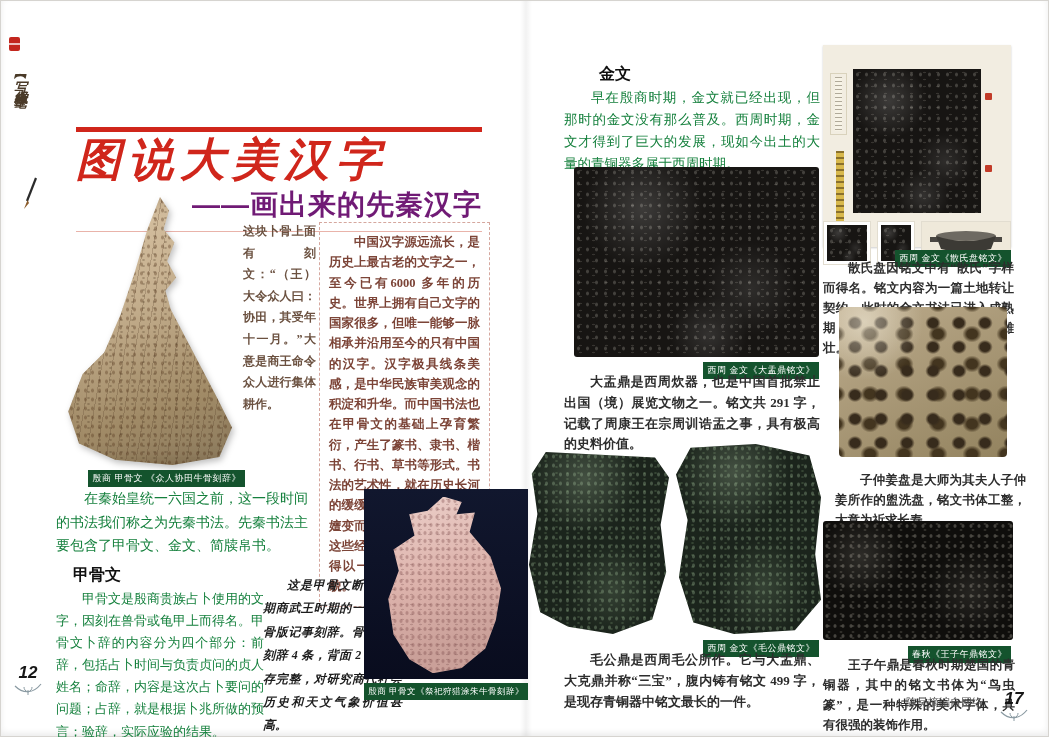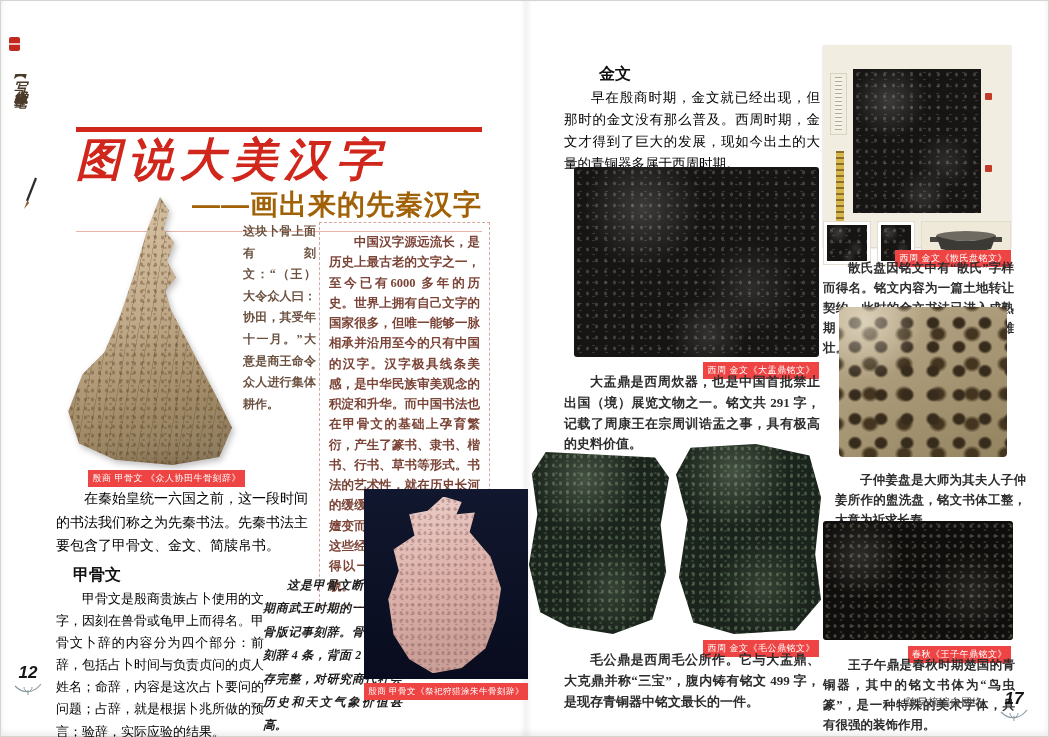--- a/index.html
+++ b/index.html
@@ -17,25 +17,25 @@
   .seal{position:absolute;left:8px;top:36px;width:11px;height:14px;background:#c3271e;border-radius:2px;
     background-image:linear-gradient(0deg,transparent 45%,rgba(255,255,255,.7) 45%,rgba(255,255,255,.7) 55%,transparent 55%);}
   .side-label{position:absolute;left:10px;top:68px;height:120px;writing-mode:vertical-rl;
     font-size:13px;font-weight:700;color:#4a3a28;letter-spacing:2px;font-style:italic;}
   .brush{position:absolute;left:20px;top:176px;}
   
   .title-block{position:absolute;left:75px;top:79px;width:406px;margin-top:47px;}
   .red-bar{height:5px;background:#d0261b;}
   .main-title{margin-top:4px;font-size:45px;line-height:1.1;font-weight:700;color:#d0261b;
     letter-spacing:7px;font-family:var(--serif);font-style:italic;}
-  .sub-title{margin-top:0;text-align:right;font-size:28px;font-weight:700;color:#a16207;
+  .sub-title{margin-top:0;text-align:right;font-size:28px;font-weight:700;color:#701a75;
     font-family:var(--sans);letter-spacing:1px;}
   .pink-line{margin-top:7px;height:1px;background:#e9b3aa;}
   
-  .cap{display:inline-block;background:#ef4444;color:#fff;font-family:var(--sans);
+  .cap{display:inline-block;background:#14532d;color:#fff;font-family:var(--sans);
     font-size:9px;line-height:13px;padding:2px 4px;letter-spacing:.5px;white-space:nowrap;}
   .cap-row{position:absolute;}
   .right-cap{text-align:right;}
   .center-cap{text-align:right;}
   .bone1{position:absolute;left:60px;top:196px;width:180px;height:268px;filter:drop-shadow(2px 3px 3px rgba(0,0,0,.25));}
   .bone1-shape{width:100%;height:100%;
     clip-path:polygon(55% 0%,60% 5%,57% 12%,63% 17%,59% 24%,64% 30%,58% 35%,61% 42%,86% 74%,95% 86%,88% 97%,62% 100%,30% 98%,10% 92%,4% 80%,12% 66%,24% 58%,33% 44%,41% 28%,48% 12%);
     background:linear-gradient(160deg,#dcc7a8 0%,#c4ae8d 40%,#a08a66 75%,#8a7a5e 100%);
     background-blend-mode:multiply;
     box-shadow:inset 0 0 18px rgba(90,60,30,.5);}
@@ -54,21 +54,21 @@
   .bone2-shape::after{content:"";position:absolute;inset:0;clip-path:inherit;
     background-image:radial-gradient(rgba(120,70,70,.35) 1px,transparent 2px),
       radial-gradient(rgba(100,60,60,.25) 1px,transparent 2px);
     background-size:6px 8px,9px 5px;}
   
   .side-note{position:absolute;left:242px;top:220px;width:73px;font-size:12px;line-height:1.8;
     color:#6b5140;text-align:justify;font-weight:600;}
   .intro-box{position:absolute;left:318px;top:221px;width:171px;padding:9px 9px;
     border:1px dashed #d5a79e;font-size:12.5px;font-weight:600;color:#7c4437;
     line-height:1.62;text-align:justify;text-indent:2em;}
-  .p-std{position:absolute;font-family:Liberation Serif, serif;color:#000000;text-align:justify;text-indent:2em;}
+  .p-std{position:absolute;font-family:Liberation Serif, serif;color:#15803d;text-align:justify;text-indent:2em;}
   .p-presqin{left:55px;top:486px;width:252px;font-size:14px;line-height:1.68;}
   .h-section{position:absolute;font-size:16px;font-weight:700;color:#101010;font-family:var(--serif);}
   .h-jiagu{left:72px;top:564px;}
   .p-jiagu{left:55px;top:587px;width:208px;font-size:13px;line-height:1.7;}
   .bone2-note{position:absolute;left:262px;top:573px;width:139px;font-size:12px;font-style:italic;
     color:#1d1d1d;line-height:1.95;text-align:justify;text-indent:2em;font-weight:600;}
   .h-jinwen{left:598px;top:63px;}
   .p-jinwen{left:563px;top:86px;width:256px;font-size:13.5px;line-height:1.62;}
   .p-item{position:absolute;font-family:var(--serif);color:#2d2d2d;text-align:justify;
     text-indent:2em;font-size:13px;line-height:1.6;font-weight:600;}

